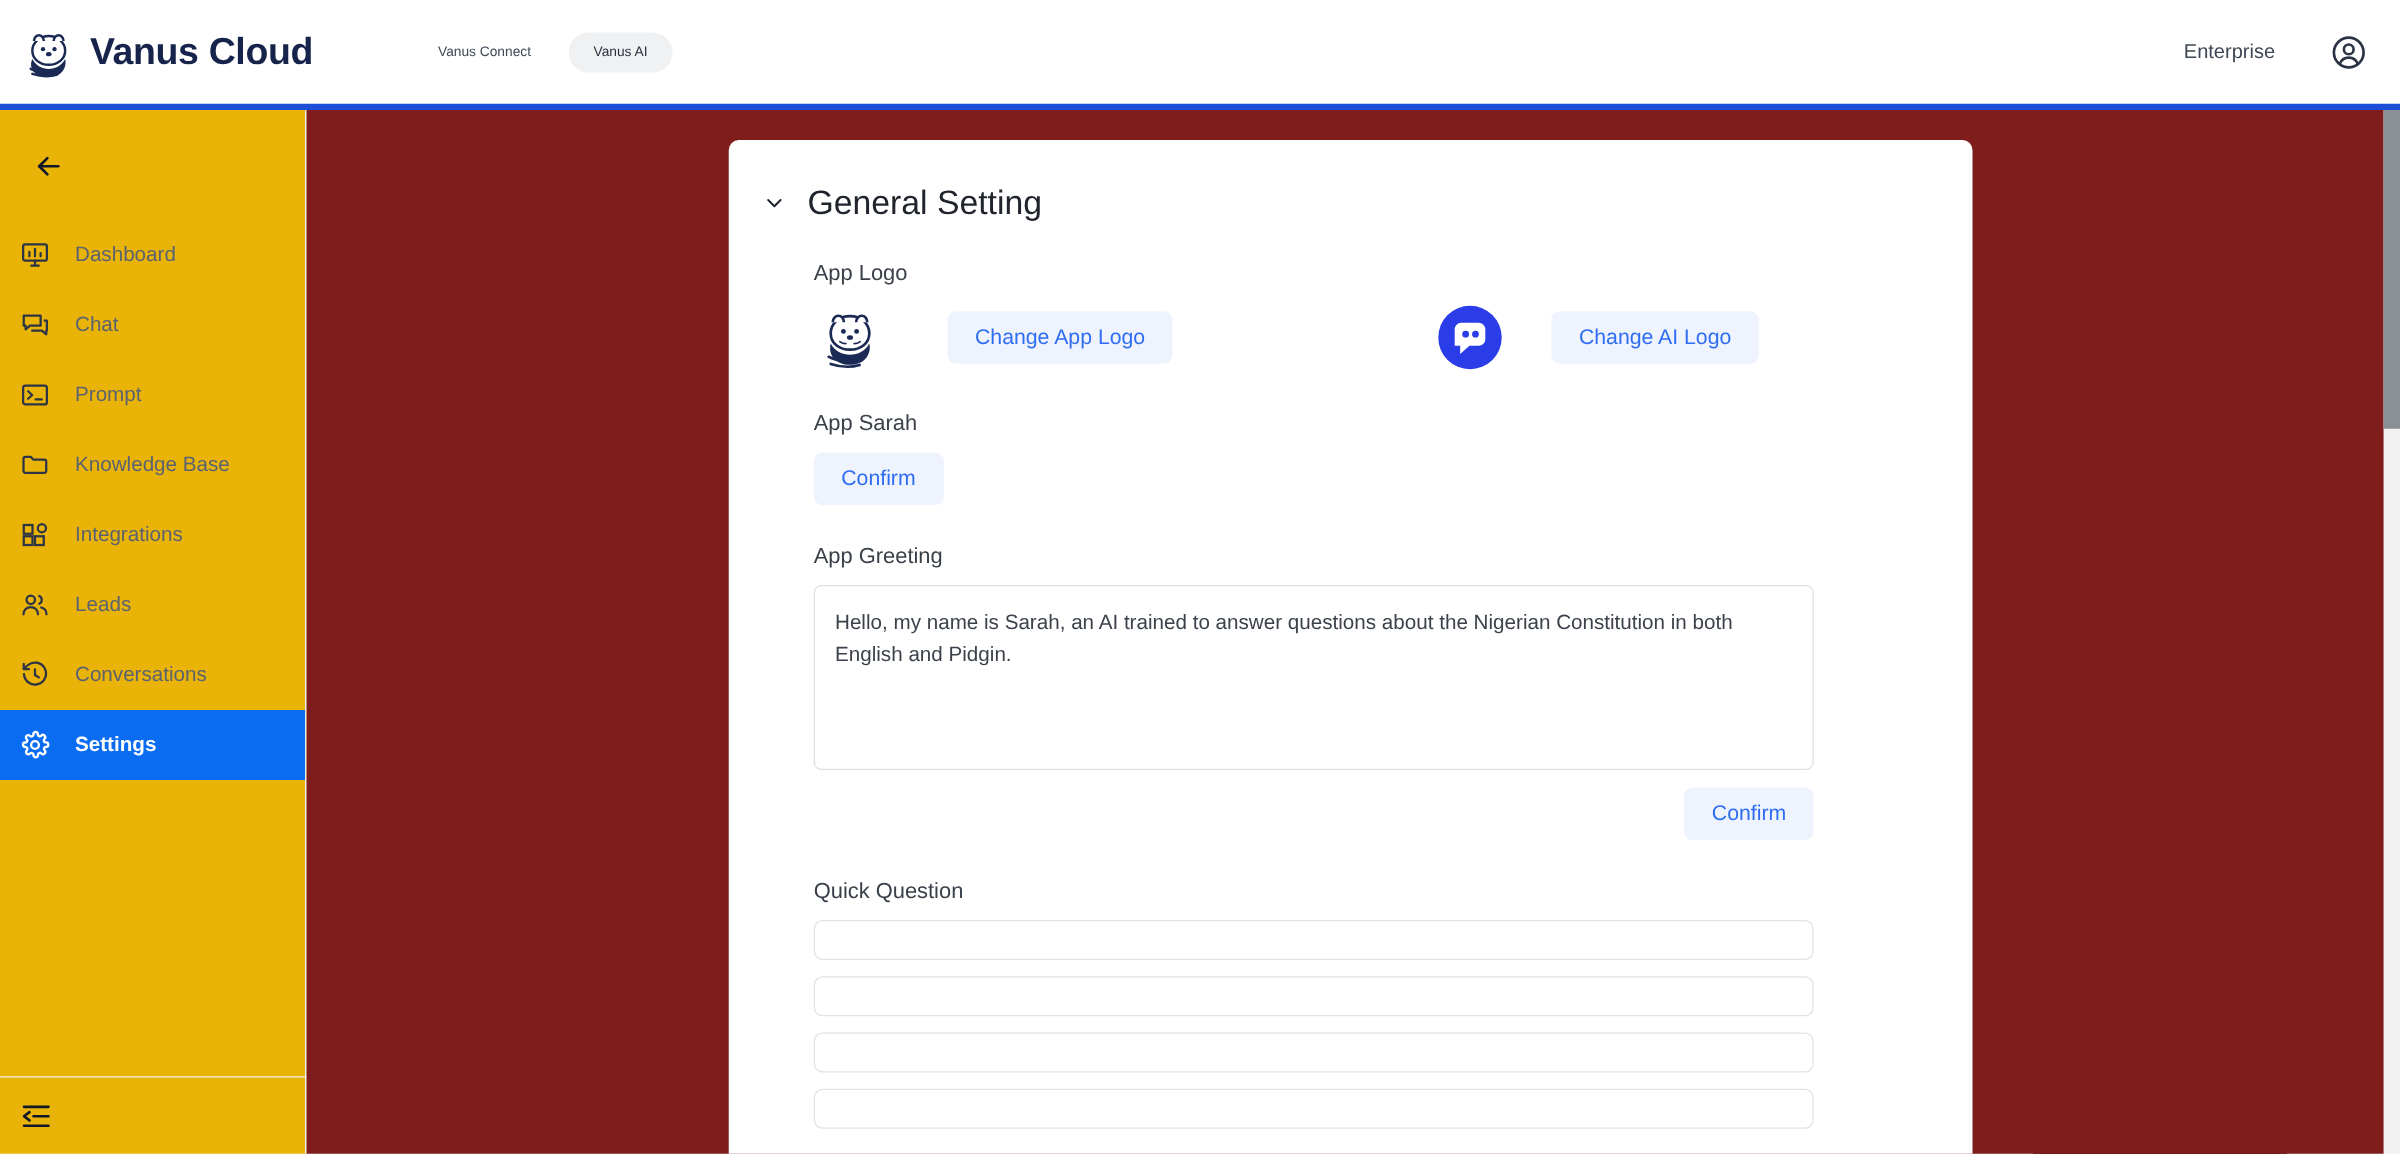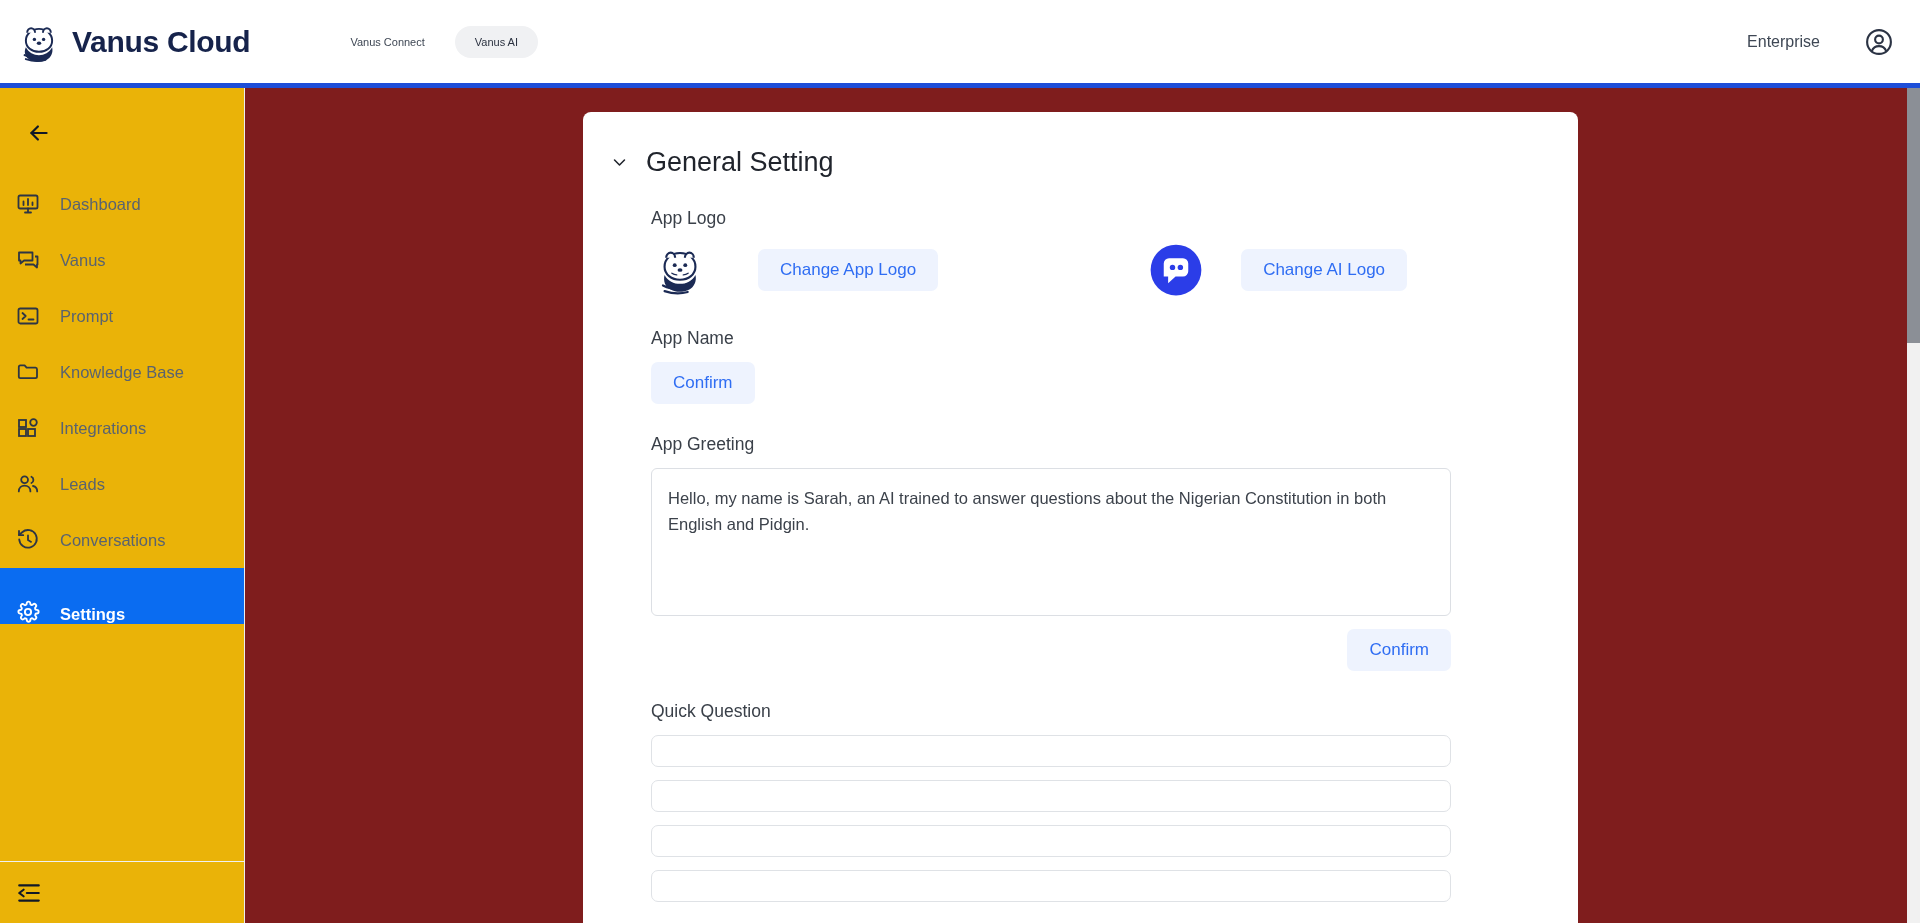--- a/index.html
+++ b/index.html
@@ -54,21 +54,21 @@
   }
   .nav-list { margin-top: 26px; }
   .side-item {
     display: flex; align-items: center; gap: 20px;
     height: 56px; padding-left: 16px;
     color: #5a636f; font-size: 16.5px;
     cursor: pointer;
   }
   .side-item .s-ico { width: 24px; height: 24px; flex: none; display: block; }
   .side-item.active {
-    background: #0a6cf1; color: #ffffff; font-weight: 700; align-items: flex-end;
+    background: #0a6cf1; color: #ffffff; font-weight: 700;
   }
   .side-bottom {
     position: absolute; bottom: 0; left: 0;
     width: 245px; height: 62px;
     border-top: 1px solid #eff1f3;
     display: flex; align-items: center; padding-left: 16px;
   }
   .collapse-btn { width: 26px; height: 26px; cursor: pointer; display: block; }
 
   
@@ -199,21 +199,21 @@
         <path d="M9 20.5h6M12 16.5v4" stroke-linecap="round"></path>
       </svg>
       <span>Dashboard</span>
     </div>
 
     <div class="side-item">
       <svg class="s-ico" viewBox="0 0 24 24" fill="none" stroke="#2d3544" stroke-width="1.8">
         <path d="M3 4.5h13.5v8H8L4.5 15.5v-3H3z" stroke-linejoin="round"></path>
         <path d="M9 16.5h8.5L21 19.5v-3h0.5v-8H19" stroke-linejoin="round"></path>
       </svg>
-      <span>Vanus</span>
+      <span>Chat</span>
     </div>
 
     <div class="side-item">
       <svg class="s-ico" viewBox="0 0 24 24" fill="none" stroke="#2d3544" stroke-width="1.8">
         <rect x="2.5" y="4.5" width="19" height="15" rx="1.8"></rect>
         <path d="M6.5 9l3.2 3-3.2 3M12.5 15.5h5" stroke-linecap="round" stroke-linejoin="round"></path>
       </svg>
       <span>Prompt</span>
     </div>
 
@@ -306,21 +306,21 @@
             <circle cx="32" cy="32" r="29" fill="#2b3de8"></circle>
             <path d="M18 24.5a6 6 0 016-6h16a6 6 0 016 6v9a6 6 0 01-6 6h-8.5L23 47v-7.5h-5z" fill="#ffffff"></path>
             <circle cx="28" cy="29" r="3.1" fill="#2b3de8"></circle>
             <circle cx="37" cy="29" r="3.1" fill="#2b3de8"></circle>
           </svg>
           <button class="pill-btn gap-ai">Change AI Logo</button>
         </div>
       </div>
 
       
-      <div class="field-label">App Name</div>
+      <div class="field-label">App Sarah</div>
       <div class="row-inline">
         <button class="pill-btn">Confirm</button>
       </div>
 
       
       <div class="field-label">App Greeting</div>
       <textarea class="textarea" style="">Hello, my name is Sarah, an AI trained to answer questions about the Nigerian Constitution in both English and Pidgin.</textarea>
       <div class="confirm-right">
         <button class="pill-btn">Confirm</button>
       </div>

